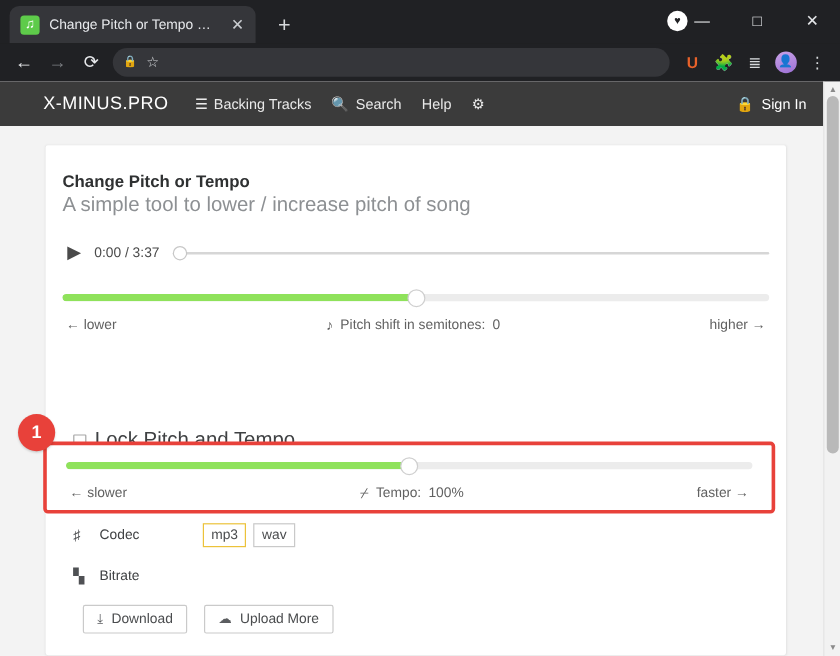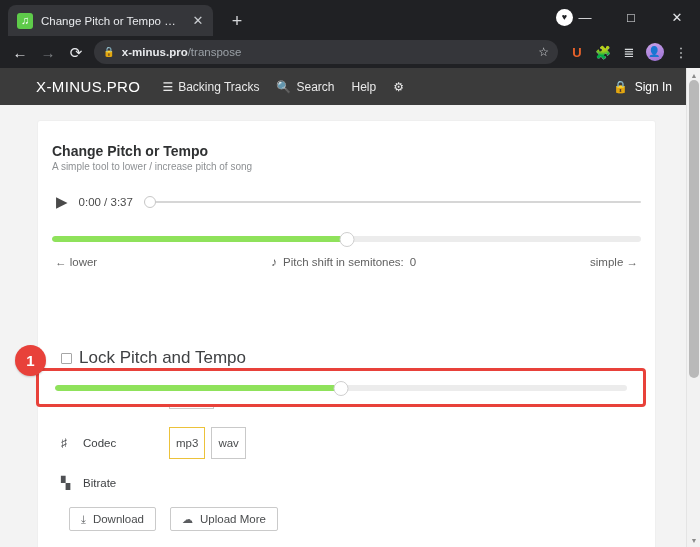--- a/index.html
+++ b/index.html
@@ -112,21 +112,21 @@
   .hdr-spacer { flex: 1 1 auto; }
   .signin { display: flex; align-items: center; gap: 6px; color: #ffffff; font-size: 12px; margin-right: 16px; }
 
   .card {
     position: absolute; left: 38px; top: 53px; width: 617px;
     background: #ffffff; border-radius: 2px;
     padding: 22px 14px 18px 14px;
     box-shadow: 0 0 2px rgba(0,0,0,.07);
   }
   .h1 { font-size: 14px; font-weight: 700; color: #2f3132; margin-bottom: 2px; }
-  .sub { font-size: 10px; color: #8d9093; margin-bottom: 22px; }
+  .sub { font-size: 17px; color: #8d9093; margin-bottom: 22px; }
 
   .player { display: flex; align-items: center; gap: 11px; margin-bottom: 22px; padding-left: 4px; }
   .play-ico { color: #4a4a4a; font-size: 15px; line-height: 1; }
   .ptime { font-size: 11.5px; color: #4a4a4a; }
   .seek { position: relative; flex: 1 1 auto; height: 14px; display: flex; align-items: center; }
   .seek-track { width: 100%; height: 2px; background: #d6d6d6; border-radius: 1px; }
   .seek-thumb {
     position: absolute; left: 0; width: 12px; height: 12px; border-radius: 50%;
     background: #ffffff; border: 1.5px solid #c7c7c7;
   }
@@ -164,21 +164,21 @@
 
   .optrow { display: flex; align-items: center; margin-bottom: 18px; }
   .optico { width: 22px; font-size: 12px; color: #4f5154; line-height: 1; text-align: left; }
   .optlabel { width: 86px; font-size: 11.5px; color: #3f4143; }
   .textinput {
     width: 45px; height: 20px; border: 1px solid #c9c9c9; background: #fff;
     font-size: 11.5px; color: #3f4143; padding: 0 5px;
     font-family: "Liberation Sans", sans-serif;
   }
   .chip {
-    min-width: 34px; height: 32px; border: 1px solid #c9c9c9; background: #fff;
+    min-width: 34px; height: 20px; border: 1px solid #c9c9c9; background: #fff;
     font-size: 11.5px; color: #4a4c4e; display: flex; align-items: center;
     justify-content: center; margin-right: 6px; padding: 0 6px;
   }
   .chip.sel { border-color: #ecc23a; }
   .chips { display: flex; }
 
   .btnrow { display: flex; align-items: center; gap: 14px; padding-left: 17px; margin-top: 4px; }
   .btn {
     height: 24px; border: 1px solid #cacaca; background: #fff;
     display: flex; align-items: center; gap: 7px; padding: 0 11px;
@@ -228,21 +228,20 @@
       <div class="winbtn">✕</div>
     </div>
   </div>
 
   <div class="toolbar">
     <div class="navbtn">←</div>
     <div class="navbtn disabled">→</div>
     <div class="navbtn">⟳</div>
     <div class="omnibox">
       <span class="lock-ico">🔒</span>
-      <span class="url"><b>x-minus.pro</b><span>/transpose</span></span>
       <span class="star-ico">☆</span>
     </div>
     <div class="tbicon u">U</div>
     <div class="tbicon">🧩</div>
     <div class="tbicon">≣</div>
     <div class="tbicon">
         <span class="avatar">👤</span>
       </div>
     <div class="tbicon">⋮</div>
   </div>
@@ -292,21 +291,21 @@
           </div>
           <div class="slider-thumb" id="pitch-thumb" style="left: 50%;"></div>
         </div>
         <div class="labels">
           <span>← lower</span>
           <span class="label-mid">
             <span class="mi">♪</span>
             <span>Pitch shift in semitones:</span>
             <span>0</span>
           </span>
-          <span>simple →</span>
+          <span>higher →</span>
         </div>
       </div>
 
       <div style="height:62px"></div>
 
       <div class="options">
         <div class="checkrow">
           <span class="cbox"></span>
           <span>Lock Pitch and Tempo</span>
         </div>
@@ -344,20 +343,29 @@
       </div>
     </div>
 
     <div class="tempo-block">
       <div class="slider">
         <div class="slider-track">
           <div class="slider-fill" id="tempo-fill" style="width: 50%;"></div>
         </div>
         <div class="slider-thumb" id="tempo-thumb" style="left: 50%;"></div>
       </div>
+      <div class="labels">
+        <span>← slower</span>
+        <span class="label-mid">
+          <span class="mi">⌿</span>
+          <span>Tempo:</span>
+          <span>100%</span>
+        </span>
+        <span>faster →</span>
+      </div>
     </div>
 
     <div class="badge" id="badge1">1</div>
 
   </div>
 
   <div class="sbar">
     <div class="sarrow" style="top:0">▲</div>
     <div class="sthumb"></div>
     <div class="sarrow" style="bottom:0">▼</div>

